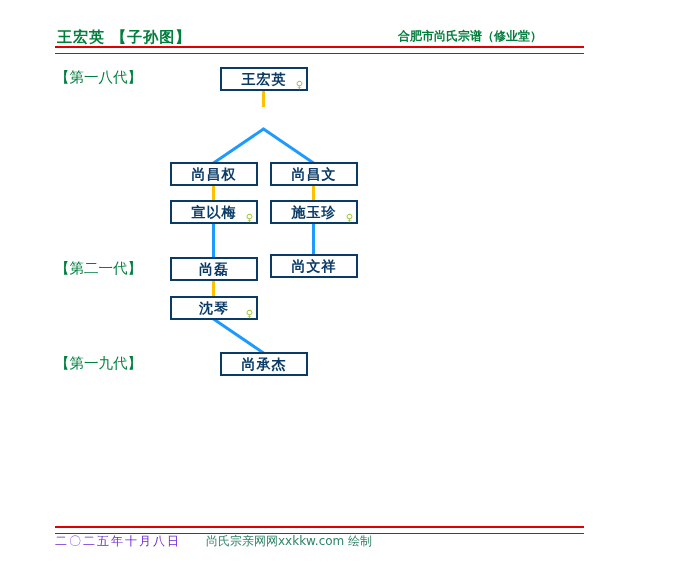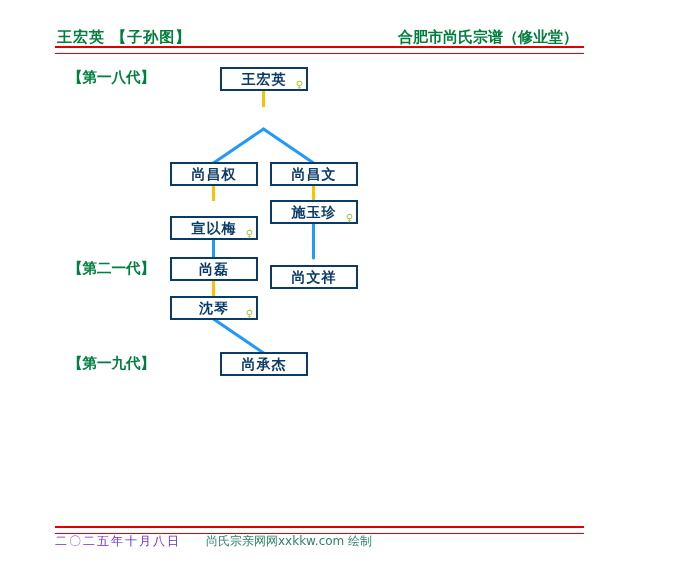--- a/index.html
+++ b/index.html
@@ -22,41 +22,41 @@
     font-size: 15px;
     font-weight: bold;
     color: #007E3C;
     white-space: nowrap;
     letter-spacing: 1px;
   }
   .hdr-right {
     position: absolute;
     left: 398px;
     top: 28px;
-    font-size: 15px;
+    font-size: 12px;
     font-weight: bold;
     color: #007E3C;
     white-space: nowrap;
     text-align: center;
   }
   .redline {
     position: absolute;
     left: 55px;
     width: 529px;
     height: 5px;
     border-top: 2px solid #E00000;
     border-bottom: 1px solid #E00000;
   }
   .redline.top { top: 46px; }
   .redline.bottom { top: 526px; }
   .gen-label {
     position: absolute;
-    left: 68px;
+    left: 55px;
     font-size: 14.5px;
-    font-weight: bold;
+    font-weight: normal;
     color: #008040;
     white-space: nowrap;
   }
   .pbox {
     position: absolute;
     width: 88px;
     height: 24px;
     box-sizing: border-box;
     border: 2px solid #0A3A66;
     background: #ffffff;
@@ -140,35 +140,35 @@
 
 
   <div class="pbox" style="left:270px; top:162px">
     <span>尚昌文</span>
   </div>
 
   <div class="pbox" style="left:170px; top:162px">
     <span>尚昌权</span>
   </div>
 
-  <div class="pbox" style="left:170px; top:216px">
+  <div class="pbox" style="left:170px; top:200px">
     <span>宣以梅</span>
     <span class="fsym">♀</span>
   </div>
 
   <div class="pbox" style="left:270px; top:200px">
     <span>施玉珍</span>
     <span class="fsym">♀</span>
   </div>
 
   <div class="pbox" style="left:170px; top:257px">
     <span>尚磊</span>
   </div>
 
-  <div class="pbox" style="left:270px; top:265px">
+  <div class="pbox" style="left:270px; top:254px">
     <span>尚文祥</span>
   </div>
 
   <div class="pbox" style="left:170px; top:296px">
     <span>沈琴</span>
     <span class="fsym">♀</span>
   </div>
 
   <div class="pbox" style="left:220px; top:352px">
     <span>尚承杰</span>

